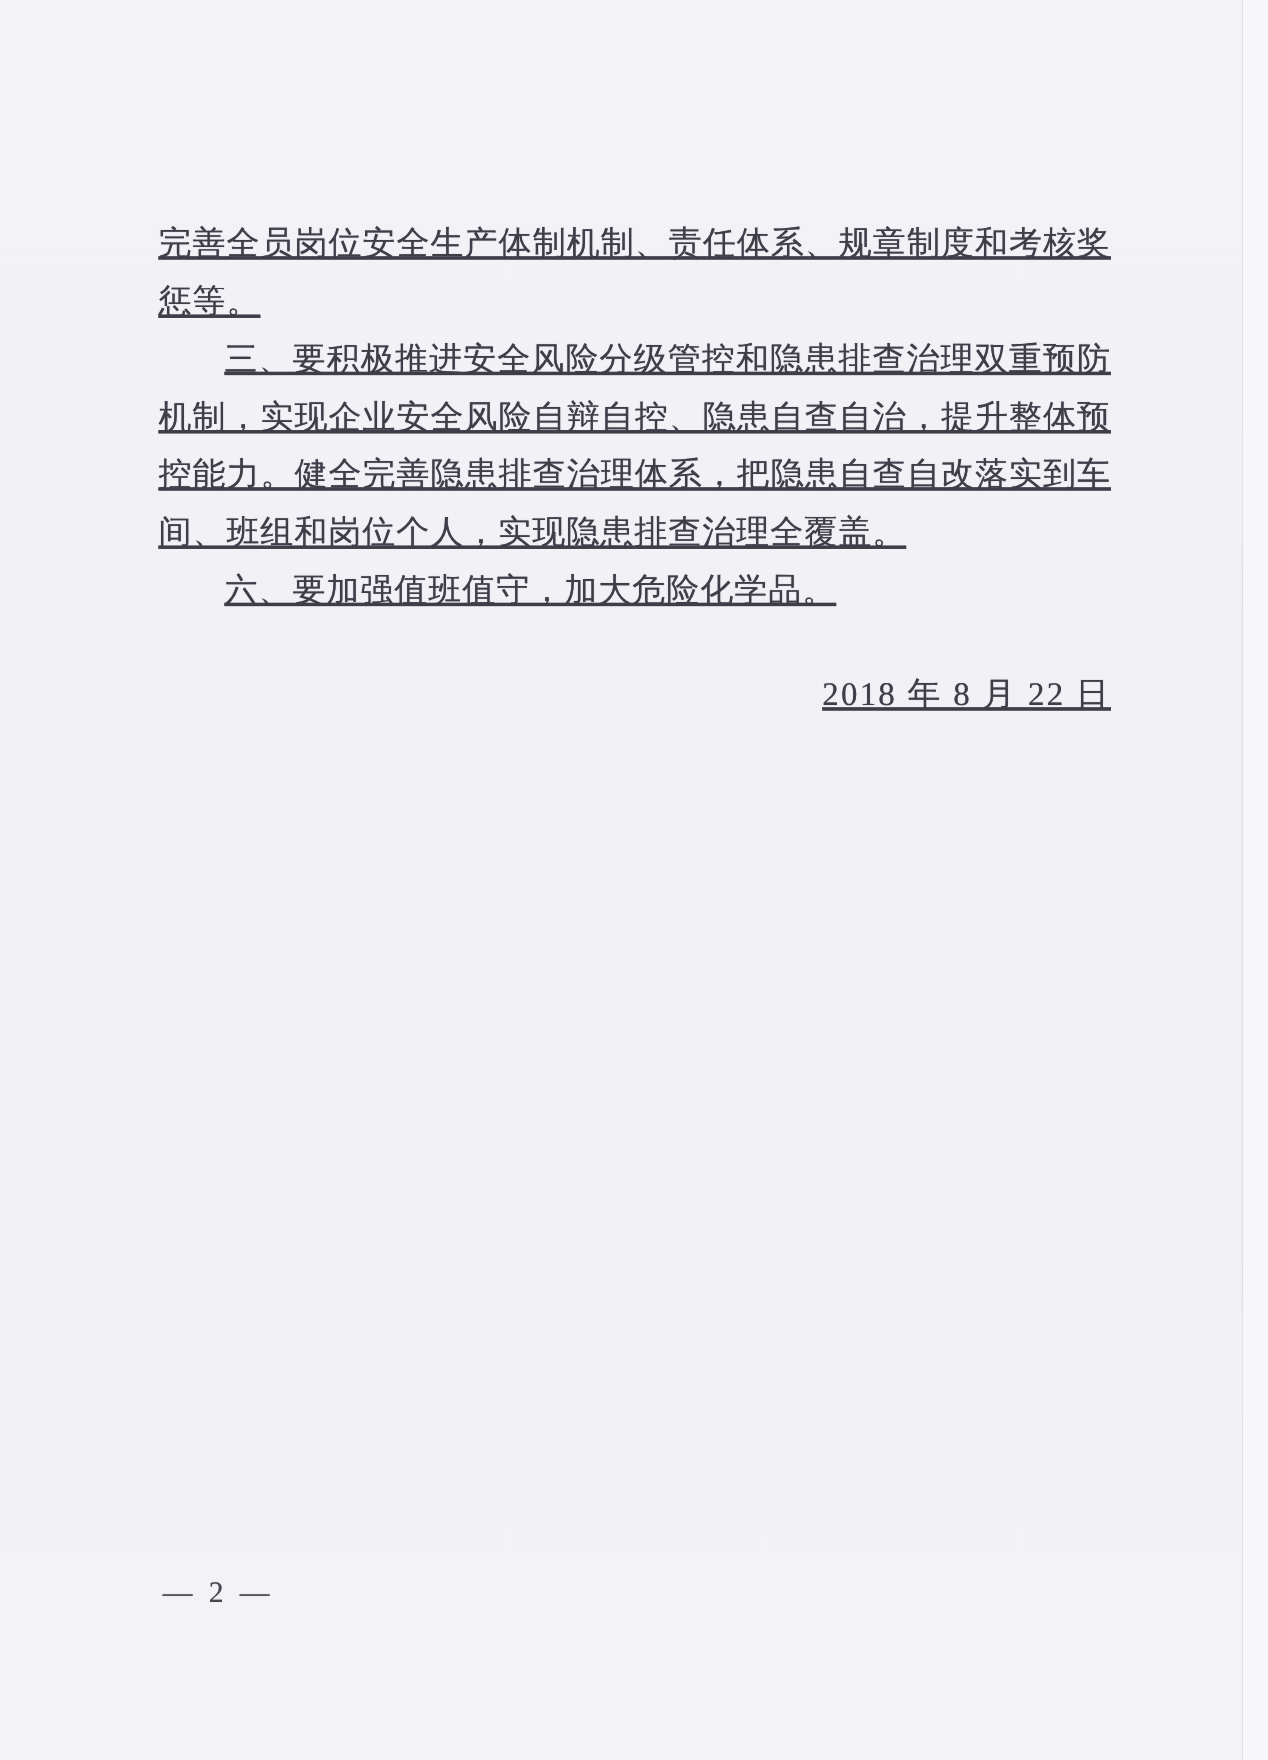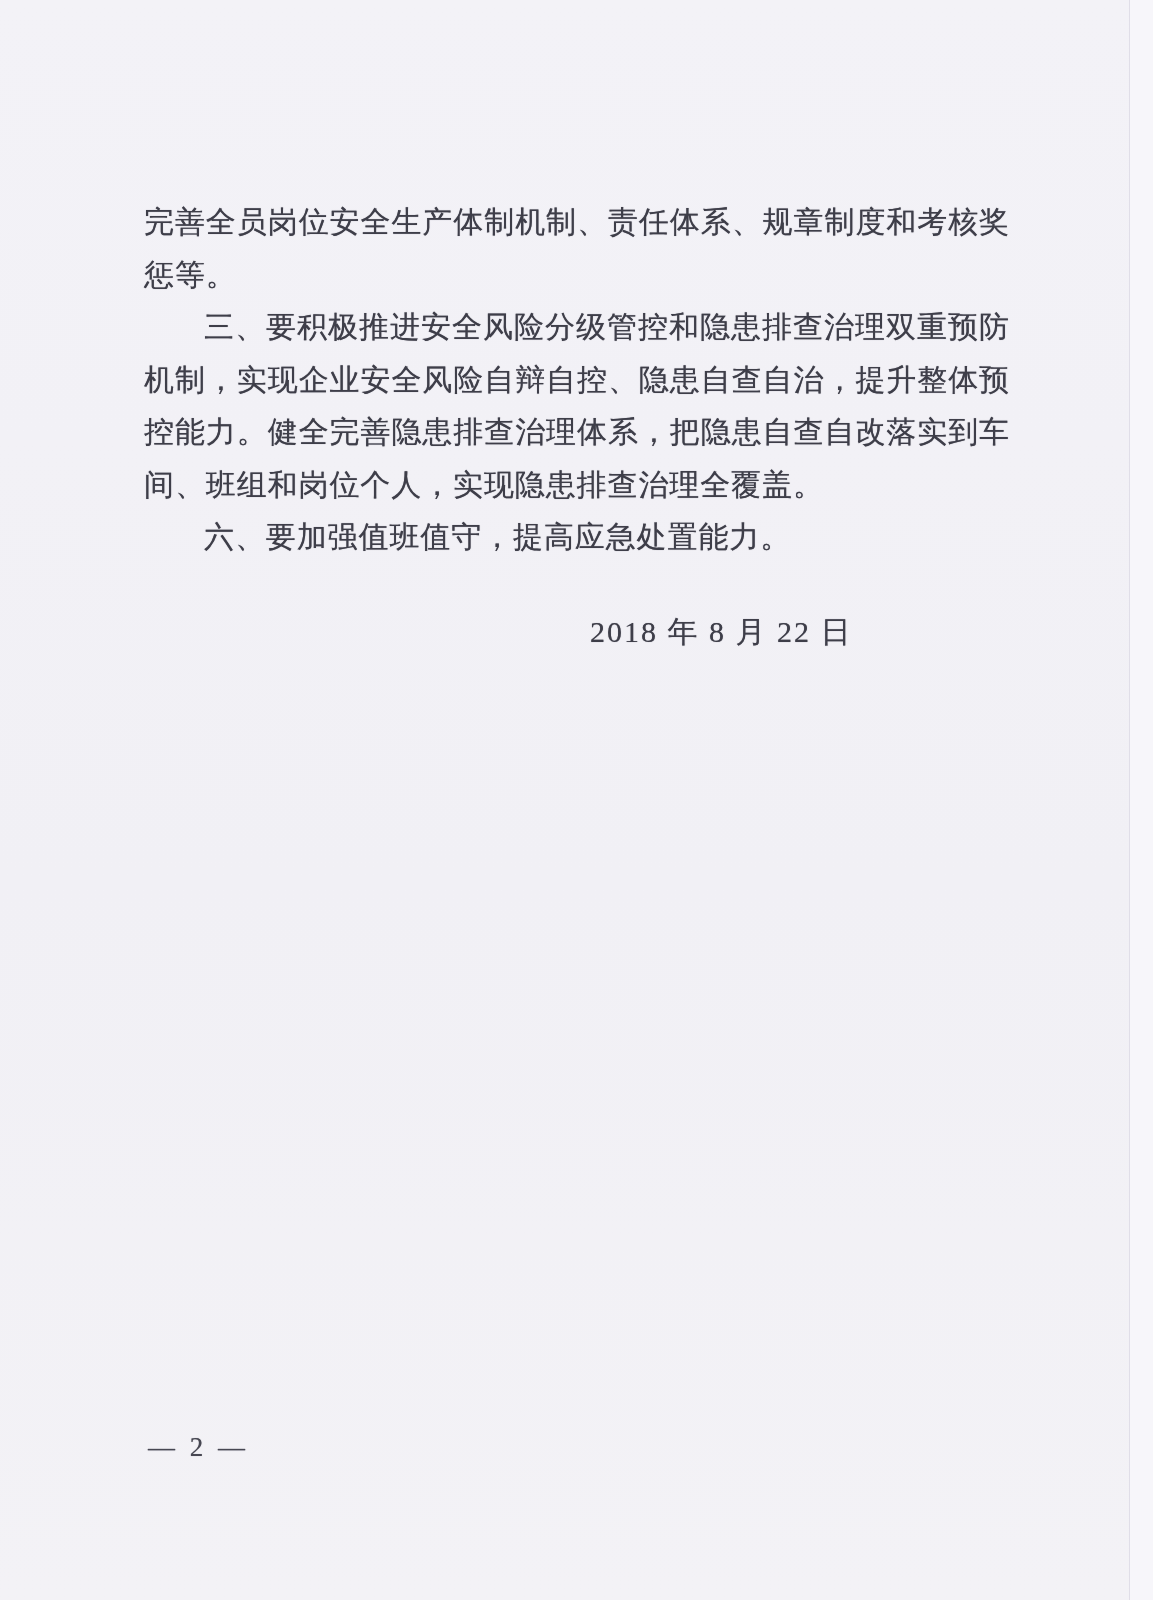--- a/index.html
+++ b/index.html
@@ -36,35 +36,36 @@
     left: 144px;
     top: 196px;
     width: 866px;
     color: #3e3e49;
     font-size: 30px;
     line-height: 52.5px;
     letter-spacing: 0.9px;
     text-shadow: 0 0 0.7px rgba(62,62,73,0.75);
     text-align: justify;
     line-break: strict;
+    text-decoration: underline;
   }
   .text-block p {
     margin: 0;
     padding: 0;
   }
   .text-block p.indent {
     text-indent: 2em;
   }
   .text-block p.no-indent {
     text-indent: 0;
   }
   .date-line {
     margin-top: 42px;
     margin-left: 446px;
-    text-align: left;
+    text-align: right;
     letter-spacing: 2px;
   }
   .page-number {
     position: absolute;
     left: 148px;
     top: 1432px;
     font-size: 27px;
     color: #474752;
     letter-spacing: 4px;
     text-shadow: 0 0 0.7px rgba(71,71,82,0.7);
@@ -73,19 +74,19 @@
 </head>
 <body>
 
 <div class="page">
 
   <div class="scan-edge"></div>
 
   <div class="text-block">
     <p class="no-indent">完善全员岗位安全生产体制机制、责任体系、规章制度和考核奖惩等。</p>
     <p class="indent">三、要积极推进安全风险分级管控和隐患排查治理双重预防机制，实现企业安全风险自辩自控、隐患自查自治，提升整体预控能力。健全完善隐患排查治理体系，把隐患自查自改落实到车间、班组和岗位个人，实现隐患排查治理全覆盖。</p>
-    <p class="indent">六、要加强值班值守，提高应急处置能力。</p>
+    <p class="indent">六、要加强值班值守，加大危险化学品。</p>
     <div class="date-line">2018 年 8 月 22 日</div>
   </div>
 
   <div class="page-number">— 2 —</div>
 
 </div>
 
 </body></html>

